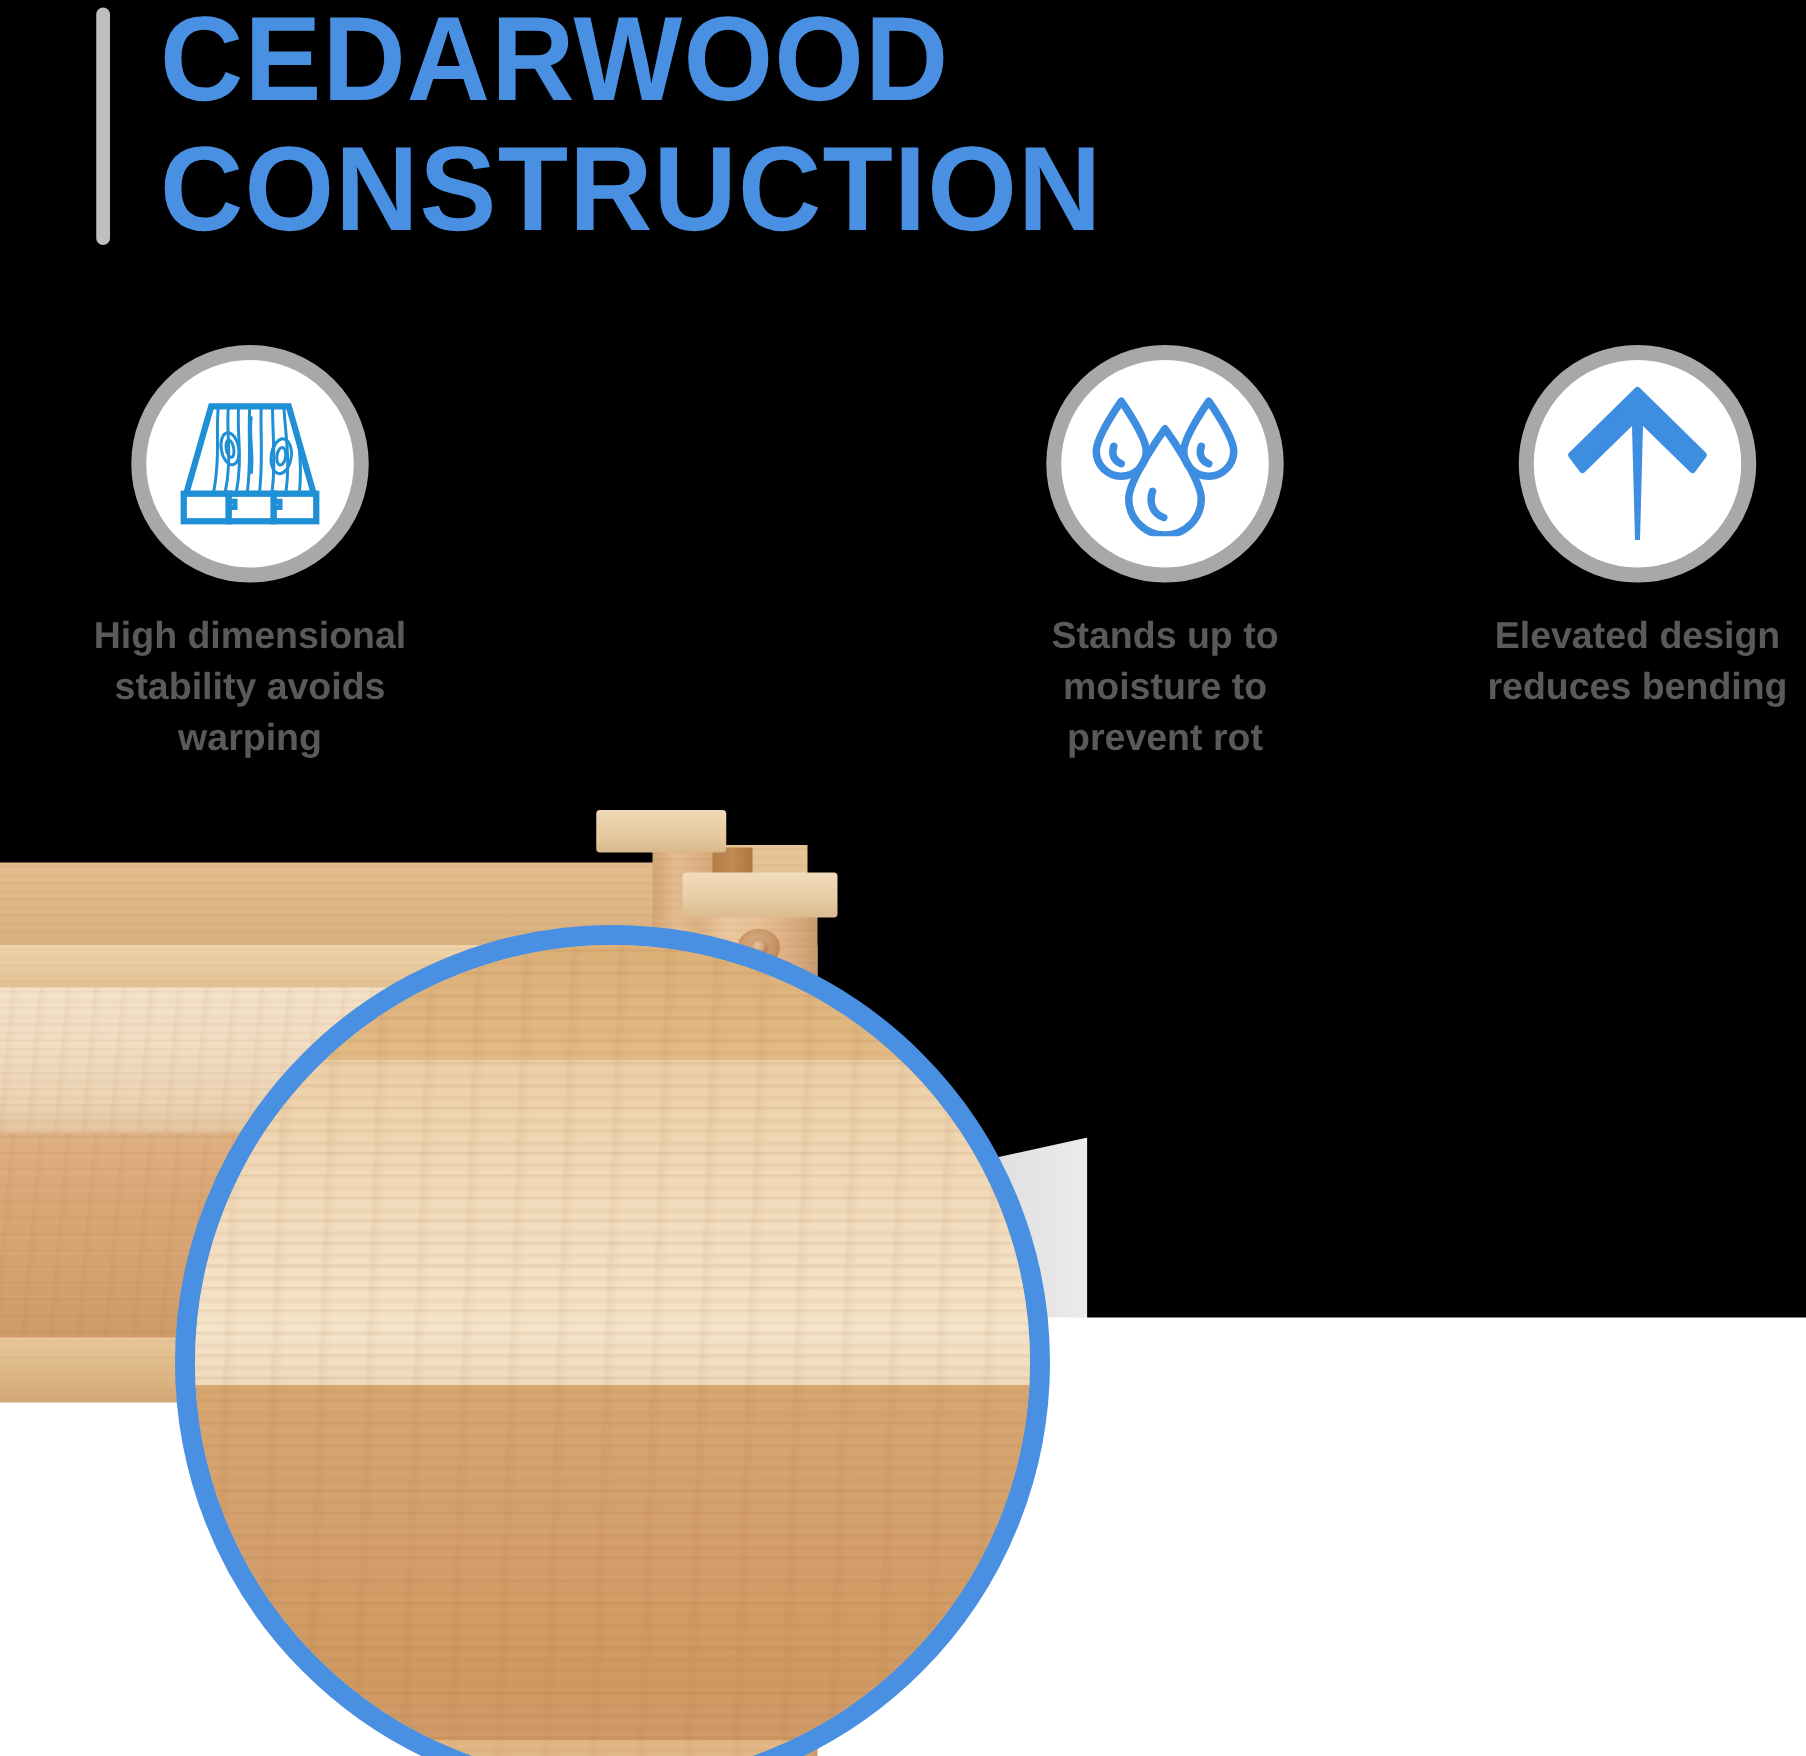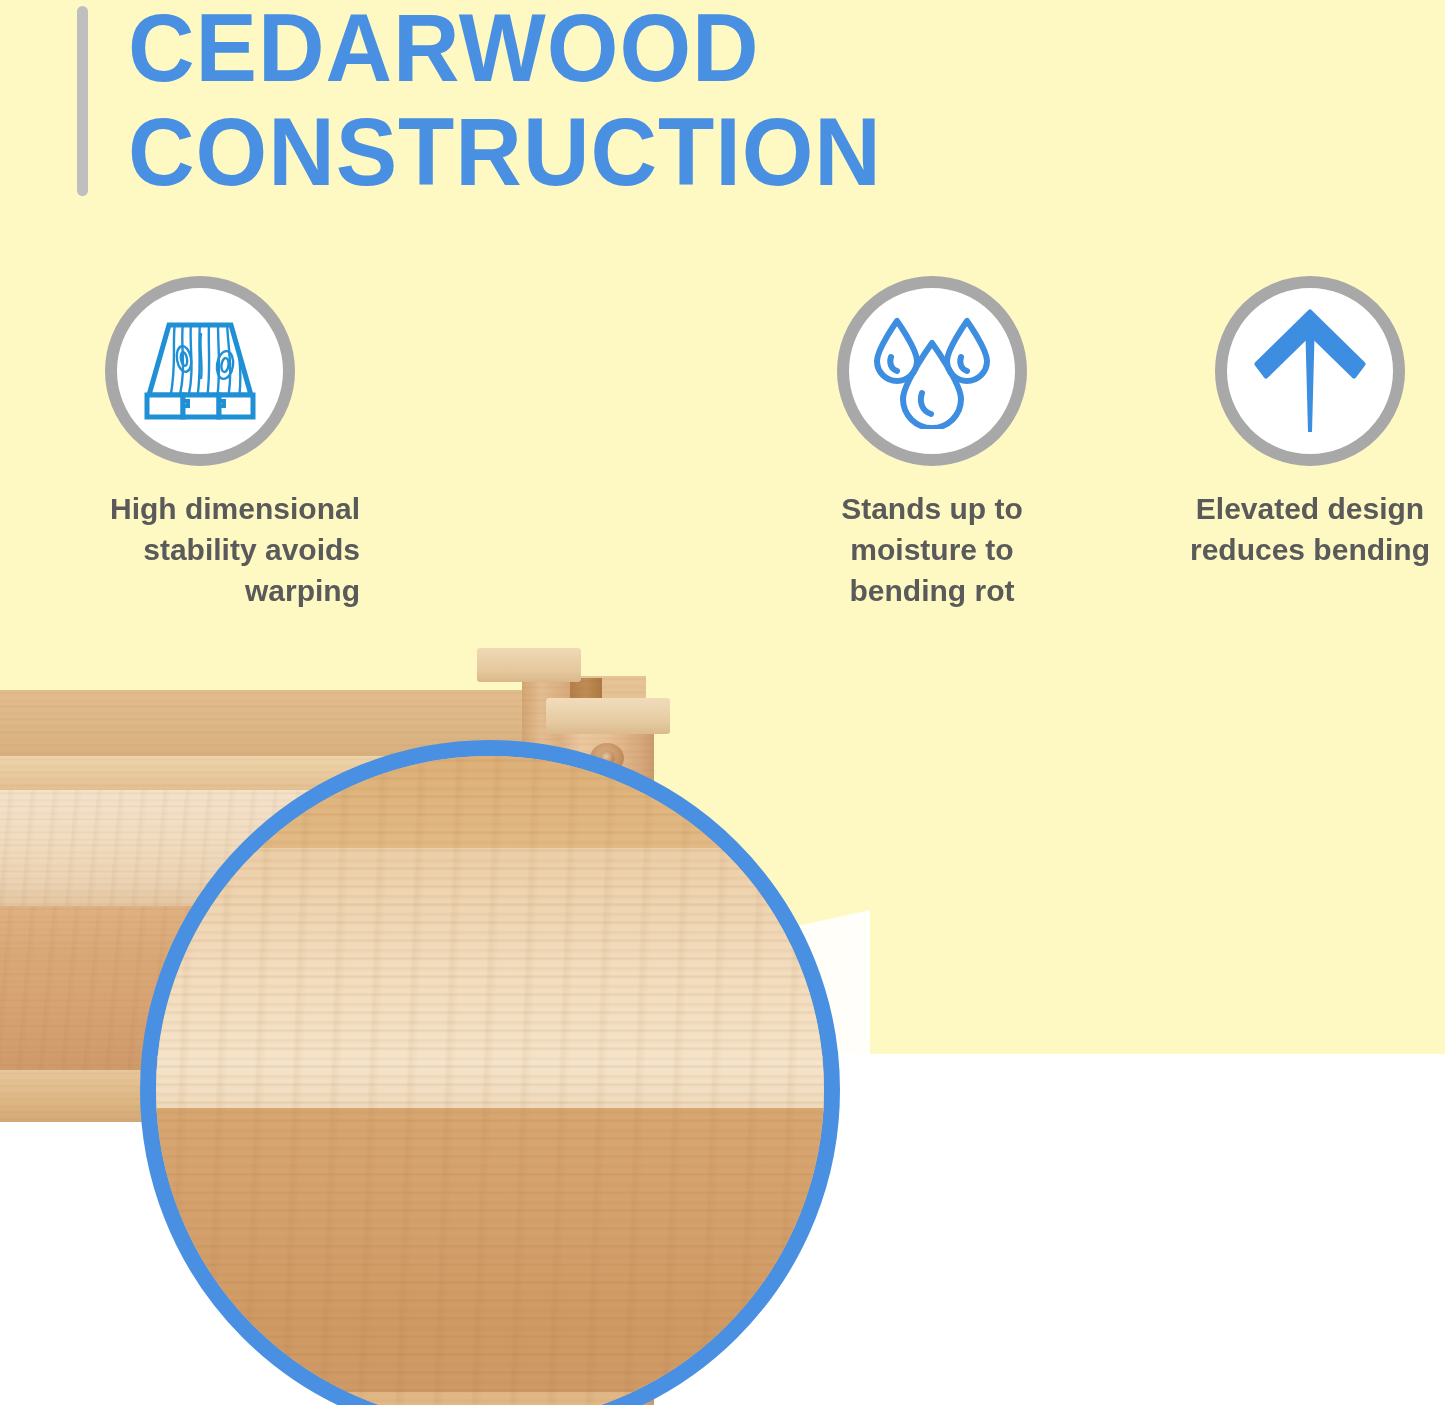--- a/index.html
+++ b/index.html
@@ -9,21 +9,21 @@
     height: 1405px;
     background: #ffffff;
     font-family: "Liberation Sans", sans-serif;
     overflow: hidden;
   }
 
   #page {
     position: relative;
     width: 1445px;
     height: 1054px;
-    background: #fef9c3;
+    background: #000000;
   }
 
   
   #header {
     position: absolute;
     left: 0;
     top: 0;
     width: 1445px;
     height: 230px;
   }
@@ -66,21 +66,21 @@
     height: 340px;
   }
 
   .feature {
     position: absolute;
     top: 0;
     width: 320px;
     text-align: center;
   }
 
-  .feature-1 { left: 40px; text-align: right; }
+  .feature-1 { left: 40px; }
   .feature-2 { left: 397px; }
   .feature-3 { left: 772px; }
   .feature-4 { left: 1150px; }
 
   .icon-circle {
     position: relative;
     width: 190px;
     height: 190px;
     margin: 8px auto 0 auto;
     border: 12px solid #a8a8a8;
@@ -385,21 +385,21 @@
             <path d="M98 8 C98 8 78 36 78 48 a20 20 0 0 0 40 0 C118 36 98 8 98 8 Z"></path>
             <path d="M92 44 C90 50 92 56 98 58"></path>
 
             <path d="M63 30 C63 30 34 70 34 86 a29 29 0 0 0 58 0 C92 70 63 30 63 30 Z"></path>
             <path d="M53 80 C50 89 53 98 62 101"></path>
           </g>
         </svg>
       </div>
       <div class="feature-caption">Stands up to
 moisture to
-bending rot</div>
+prevent rot</div>
     </div>
 
     <div class="feature feature-4">
       <div class="icon-circle">
         <svg width="118" height="130" viewBox="0 0 118 130">
 
           <path d="M54 12 L64 12 L61 126 L57 126 Z" fill="#3d8de0"></path>
 
           <path d="M59 6 L112 58 L103 70 L59 27 L15 70 L6 58 Z" fill="#3d8de0" stroke="#3d8de0" stroke-width="5" stroke-linejoin="round"></path>
         </svg>

